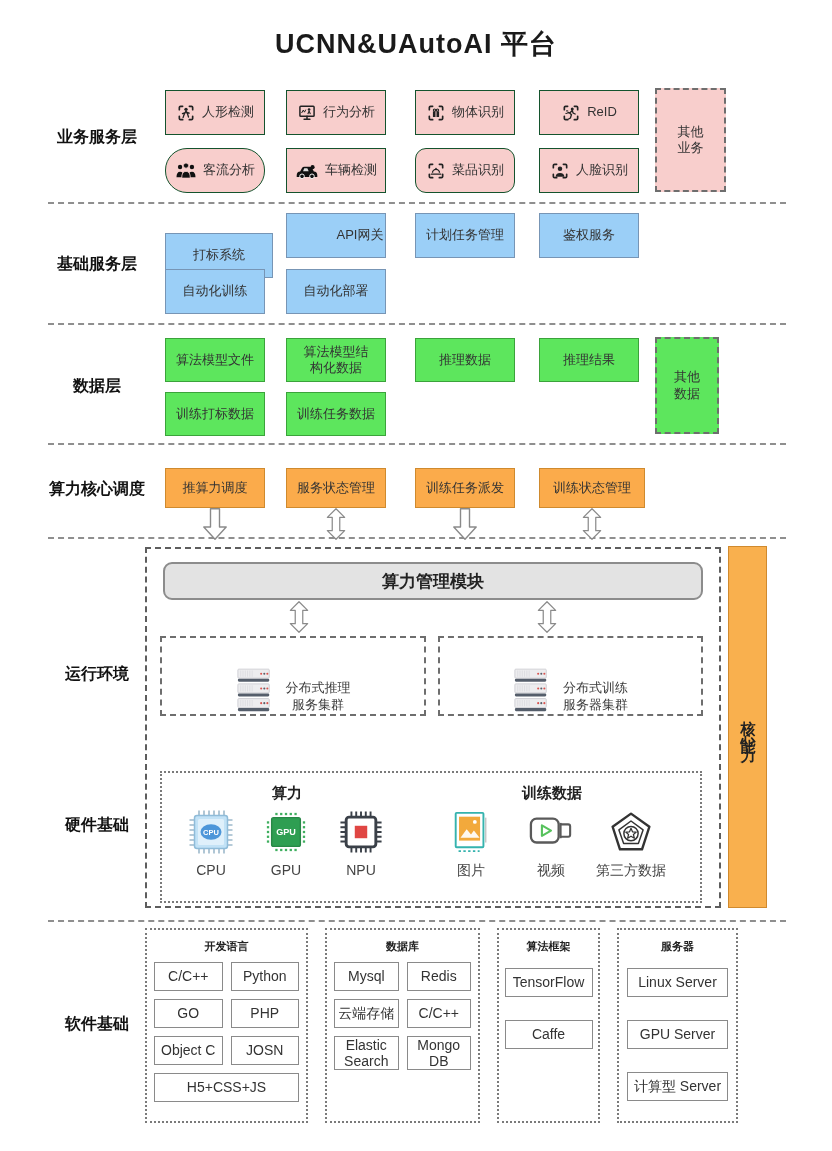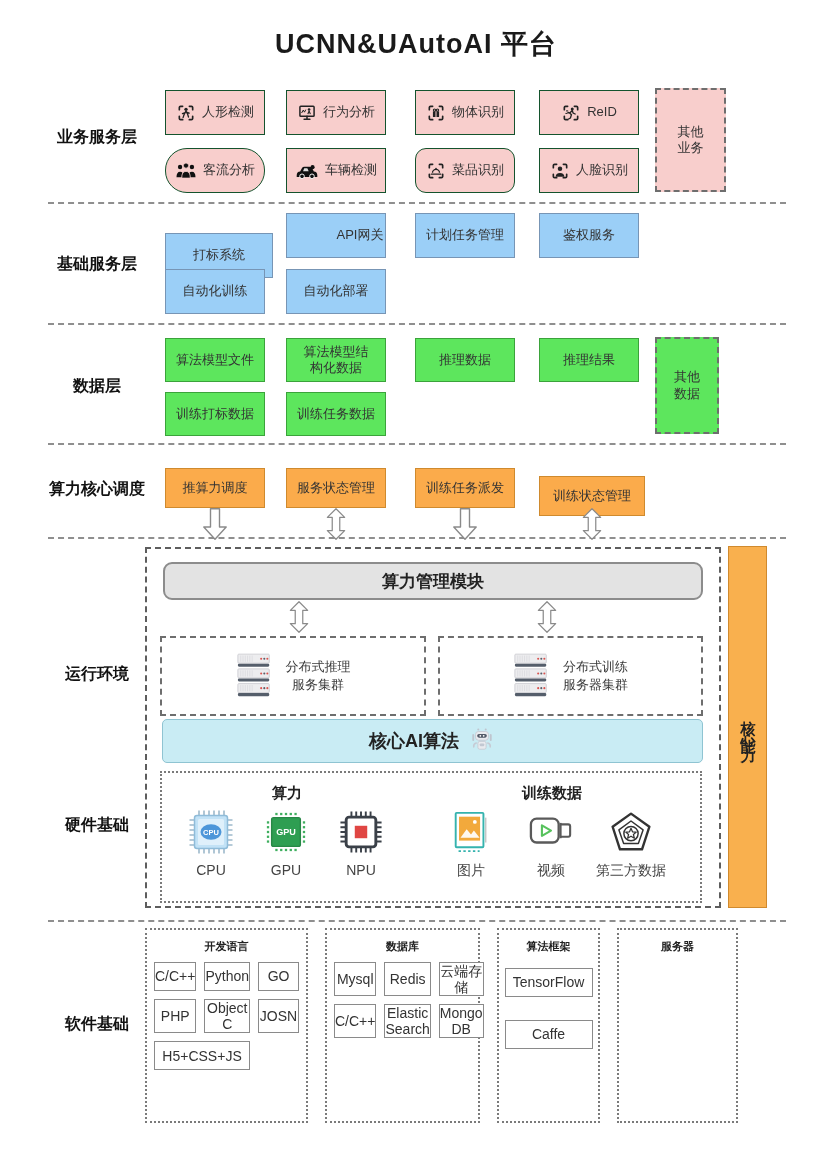--- a/index.html
+++ b/index.html
@@ -18,39 +18,39 @@
   .green{background:#5DE65D;border:1px solid #3BA33B;}
   .orange{background:#FBAB4B;border:1px solid #CF8A2E;}
   .dashed{border-style:dashed !important;border-width:2px !important;border-color:#6e6e6e !important;}
   .runtime-container{position:absolute;left:145px;top:547px;width:576px;height:361px;
        border:2px dashed #5d5d5d;box-sizing:border-box;}
   .manager-box{position:absolute;left:16px;top:13px;width:540px;height:38px;
        background:#E3E3E3;border:2px solid #8c8c8c;border-radius:9px;
        display:flex;align-items:center;justify-content:center;
        font-size:17px;font-weight:bold;color:#222;box-sizing:border-box;}
   .cluster-box{position:absolute;top:87px;height:80px;border:2px dashed #6e6e6e;
-       box-sizing:border-box;display:flex;align-items:center;justify-content:center;gap:12px;
+       box-sizing:border-box;display:flex;align-items:flex-end;justify-content:center;gap:12px;
        font-size:13px;color:#3a3a3a;text-align:center;white-space:pre-line;line-height:1.35;}
   .algo-box{position:absolute;left:15px;top:170px;width:541px;height:44px;
        background:#C9ECF4;border:1.5px solid #8FC4D2;border-radius:5px;
        display:flex;align-items:center;justify-content:center;gap:9px;box-sizing:border-box;}
   .algo-label{font-size:18px;font-weight:bold;color:#222;}
   .hw-box{position:absolute;left:13px;top:222px;width:542px;height:132px;
        border:2px dotted #7a7a7a;box-sizing:border-box;}
   .hw-title{position:absolute;top:11px;font-size:15px;font-weight:bold;color:#222;text-align:center;}
   .hw-item{position:absolute;top:36px;display:flex;flex-direction:column;align-items:center;gap:7px;
        font-size:14px;color:#444;}
   .capability-box{position:absolute;left:728px;top:546px;width:39px;height:362px;
        background:#F9B04E;border:1px solid #D08A2E;box-sizing:border-box;
        display:flex;align-items:center;justify-content:center;}
   .capability-text{writing-mode:vertical-lr;letter-spacing:9px;font-size:15px;font-weight:bold;color:#222;}
   .sw-group{position:absolute;top:928px;height:195px;border:2px dotted #7a7a7a;
        box-sizing:border-box;}
   .sw-title{margin:9px 0 6px 0;text-align:center;font-size:11px;font-weight:bold;color:#222;}
-  .sw-grid{display:grid;grid-template-columns:1fr 1fr 1fr;gap:8px 8px;padding:2px 7px;}
+  .sw-grid{display:grid;grid-template-columns:1fr 1fr;gap:8px 8px;padding:2px 7px;}
   .sw-col{display:flex;flex-direction:column;align-items:center;gap:23px;padding-top:8px;}
   .sw-item{background:#fff;border:1px solid #8a8a8a;min-height:29px;box-sizing:border-box;
        display:flex;align-items:center;justify-content:center;font-size:14px;color:#333;
        text-align:center;white-space:pre-line;line-height:1.15;}
   .sw-wide{grid-column:1 / span 2;}
   .arrow{position:absolute;}
   .icon-wrap{display:inline-flex;align-items:center;justify-content:center;}
 </style>
 </head>
 <body>
@@ -149,21 +149,21 @@
           <path d="M8.5 .7H17.5V19H24.2L13 31.2 1.8 19H8.5Z" fill="#fff" stroke="#8a8a8a" stroke-width="1.4" stroke-linejoin="round"></path>
         </svg></div>
       <div class="box orange" style="left: 286px; top: 468px; width: 100px; height: 40px;">服务状态管理</div>
       <div class="arrow" style="left: 326px; top: 508px;"><svg width="20" height="32" viewBox="0 0 20 34">
           <path d="M10 .8 19.2 9.9H14V24.1H19.2L10 33.2 .8 24.1H6V9.9H.8Z" fill="#fff" stroke="#8a8a8a" stroke-width="1.3" stroke-linejoin="round"></path>
         </svg></div>
       <div class="box orange" style="left: 415px; top: 468px; width: 100px; height: 40px;">训练任务派发</div>
       <div class="arrow" style="left: 452px; top: 508px;"><svg width="26" height="32" viewBox="0 0 26 32">
           <path d="M8.5 .7H17.5V19H24.2L13 31.2 1.8 19H8.5Z" fill="#fff" stroke="#8a8a8a" stroke-width="1.4" stroke-linejoin="round"></path>
         </svg></div>
-      <div class="box orange" style="left: 539px; top: 468px; width: 106px; height: 40px; margin-top: 8px;">训练状态管理</div>
+      <div class="box orange" style="left: 539px; top: 468px; width: 106px; height: 40px;">训练状态管理</div>
       <div class="arrow" style="left: 582px; top: 508px;"><svg width="20" height="32" viewBox="0 0 20 34">
           <path d="M10 .8 19.2 9.9H14V24.1H19.2L10 33.2 .8 24.1H6V9.9H.8Z" fill="#fff" stroke="#8a8a8a" stroke-width="1.3" stroke-linejoin="round"></path>
         </svg></div>
     </div>
 
   <div class="box pink dashed" style="left:655px;top:88px;width:71px;height:104px;">其他
 业务</div>
   <div class="box green dashed" style="left:655px;top:337px;width:64px;height:97px;">其他
 数据</div>
 
@@ -246,37 +246,20 @@
             <path d="M14.6 33.5v6.5" stroke="#DCDCE0" stroke-width="1"></path>
             <path d="M17 33.5v6.5" stroke="#DCDCE0" stroke-width="1"></path>
             <circle cx="26.5" cy="36.8" r="1.1" fill="#D9534F"></circle>
             <circle cx="29.8" cy="36.8" r="1.1" fill="#5a5f6a"></circle>
             <circle cx="33" cy="36.8" r="1.1" fill="#D9534F"></circle>
             <rect x="2" y="42" width="33" height="3.2" rx="1.2" fill="#555E6B"></rect>
           </svg></span>
       <span>分布式训练
 服务器集群</span>
     </div>
-    <div class="algo-box">
-      <span class="algo-label">核心AI算法</span>
-      <span class="icon-wrap">
-          <svg width="28" height="28" viewBox="0 0 30 30">
-            <circle cx="11" cy="2.6" r="1.1" fill="#BFC5CF"></circle>
-            <circle cx="19" cy="2.6" r="1.1" fill="#BFC5CF"></circle>
-            <path d="M5.6 8.5v5.5M24.4 8.5v5.5" stroke="#BFC5CF" stroke-width="2" stroke-linecap="round"></path>
-            <rect x="8" y="4.8" width="14" height="9.4" rx="3.3" fill="#E9EBEF" stroke="#C6CBD4" stroke-width="1"></rect>
-            <rect x="9.8" y="7.6" width="10.4" height="3.8" rx="1.9" fill="#525A68"></rect>
-            <circle cx="13.2" cy="9.5" r=".95" fill="#fff"></circle>
-            <circle cx="16.8" cy="9.5" r=".95" fill="#fff"></circle>
-            <path d="M8.8 17.2q-3.2 1-2.6 4.2M21.2 17.2q3.2 1 2.6 4.2" fill="none" stroke="#C6CBD4" stroke-width="1.7" stroke-linecap="round"></path>
-            <rect x="10.6" y="15.4" width="8.8" height="8.4" rx="2" fill="#E9EBEF" stroke="#C6CBD4" stroke-width="1"></rect>
-            <rect x="12.6" y="17.6" width="4.8" height="3" rx="1" fill="#C2C8D2"></rect>
-          </svg>
-        </span>
-    </div>
     <div class="hw-box">
       <div class="hw-title" style="left:60px;width:130px;">算力</div>
       <div class="hw-title" style="left:310px;width:160px;">训练数据</div>
       <div>
           <div class="hw-item" style="left: 14px; width: 70px;">
             <span class="icon-wrap" style="height: 46px;">
               <svg width="46" height="46" viewBox="0 0 46 46">
                 <path d="M11 1.5v5M11 39.5v5M1.5 11h5M39.5 11h5" stroke="#9DB9CB" stroke-width="1.6"></path>
                 <path d="M16 1.5v5M16 39.5v5M1.5 16h5M39.5 16h5" stroke="#9DB9CB" stroke-width="1.6"></path>
                 <path d="M21 1.5v5M21 39.5v5M1.5 21h5M39.5 21h5" stroke="#9DB9CB" stroke-width="1.6"></path>
@@ -405,16 +388,21 @@
       </div>
       <div class="sw-group" style="left: 497px; width: 103px;">
         <div class="sw-title">算法框架</div>
         <div class="sw-col">
           <div class="sw-item" style="width: 88px;">TensorFlow</div>
           <div class="sw-item" style="width: 88px;">Caffe</div>
         </div>
       </div>
       <div class="sw-group" style="left: 617px; width: 121px;">
         <div class="sw-title">服务器</div>
+        <div class="sw-col">
+          <div class="sw-item" style="width: 101px;">Linux Server</div>
+          <div class="sw-item" style="width: 101px;">GPU Server</div>
+          <div class="sw-item" style="width: 101px;">计算型 Server</div>
+        </div>
       </div>
     </div>
 
 </div>
 
 </body></html>

